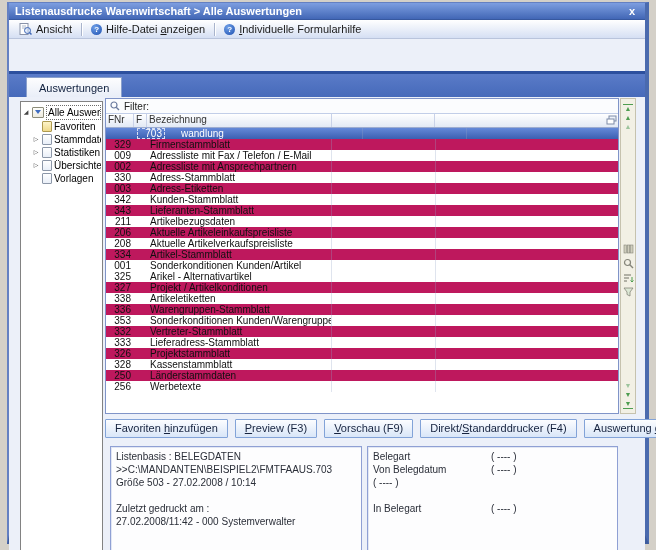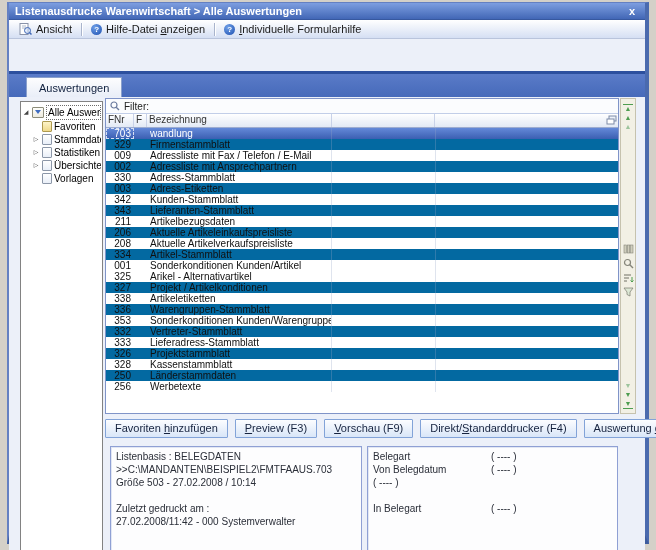--- a/index.html
+++ b/index.html
@@ -88,28 +88,28 @@
     height:13px;flex:0 0 auto;display:flex;position:relative;
     background:linear-gradient(#FFFFFF,#E2E9F5);border-bottom:1px solid #9CACD0;
     font-size:10px;color:#333;
   }
   .hc{border-right:1px solid #C9D2E8;padding:0 2px;box-sizing:border-box;line-height:12px;white-space:nowrap;overflow:hidden;}
   .hc.fnr{width:28px;} .hc.f{width:13px;} .hc.name{width:185px;} .hc.x{width:103px;}
   .hc.fill{flex:1;border-right:none;}
   .colchooser{position:absolute;right:1px;top:1px;}
   .gridrows{flex:1;overflow:hidden;font-size:10px;color:#101010;}
   .grow{height:11px;line-height:11px;display:flex;box-sizing:border-box;cursor:default;}
-  .grow.alt{background:#0369a1;}
+  .grow.alt{background:#be185d;}
   .grow.sel{background:linear-gradient(#6489D8,#3B5FB2);color:#fff;}
   .c-fnr{width:28px;flex:0 0 auto;text-align:right;padding-right:3px;box-sizing:border-box;}
   .c-f{width:13px;flex:0 0 auto;}
   .c-name{width:185px;flex:0 0 auto;padding-left:3px;box-sizing:border-box;white-space:nowrap;overflow:hidden;border-right:1px solid rgba(150,165,200,.30);}
   .c-x{width:103px;flex:0 0 auto;border-right:1px solid rgba(150,165,200,.30);}
   .c-fill{flex:1;}
-  .grow.sel .c-fnr{outline:1px dashed #D7DFF2;outline-offset:-1px;}
+  .grow.sel .c-fnr{outline:1px dashed #D7DFF2;outline-offset:-1px;margin-left:31px;}
   
   .iconstrip{
     position:absolute;left:611px;top:1px;width:16px;height:316px;box-sizing:border-box;
     background:#F2F0E5;border:1px solid #C6C2AE;
   }
   .sgrp{position:absolute;left:0;width:14px;display:flex;flex-direction:column;align-items:center;gap:1px;}
   .sgrp-top{top:5px;} .sgrp-mid{top:145px;gap:4px;} .sgrp-bot{bottom:4px;}
   .arr{font-size:7px;line-height:8px;color:#4E9D50;width:10px;text-align:center;}
   .arr.pale{color:#9DC49D;}
   .arr.bart{border-top:1px solid #4E9D50;}

